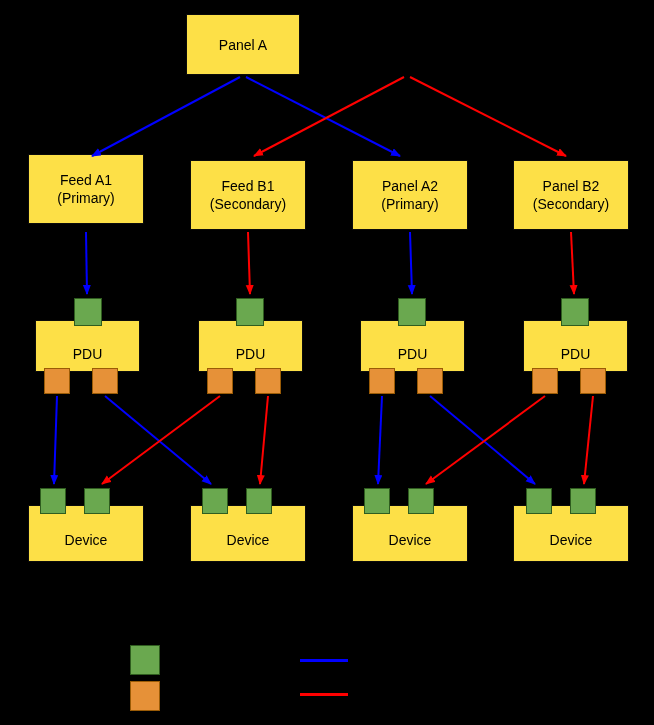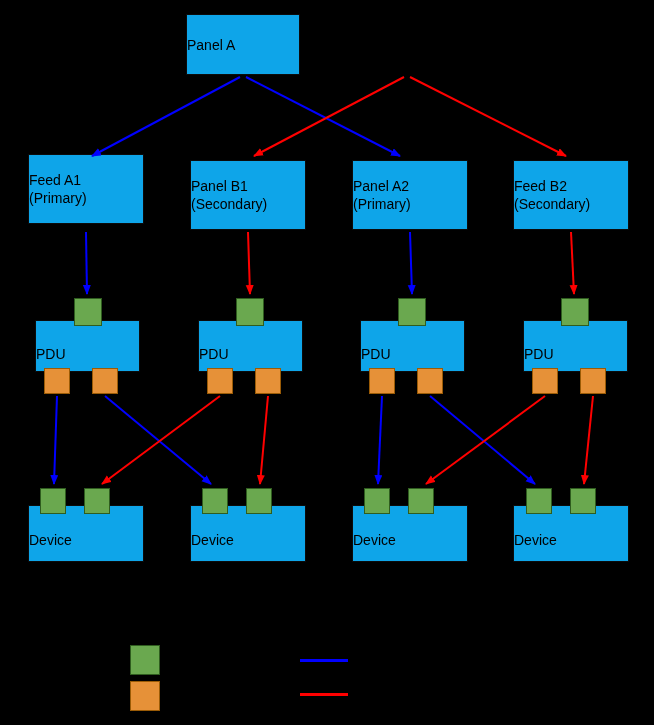--- a/index.html
+++ b/index.html
@@ -1,22 +1,22 @@
 <!DOCTYPE html>
 <html><head>
 <meta charset="utf-8">
 <style>
   html,body{margin:0;padding:0;background:#000;}
   .diagram{
     position:relative;width:654px;height:725px;background:#000000;
     font-family:"Liberation Sans",sans-serif;overflow:hidden;
   }
   .node{
-    position:absolute;background:#0ea5e9;border:1px solid #0b0b0b;
-    display:flex;flex-direction:column;align-items:flex-start;justify-content:center;
+    position:absolute;background:#fde047;border:1px solid #0b0b0b;
+    display:flex;flex-direction:column;align-items:center;justify-content:center;
     color:#000;font-size:14px;line-height:18px;text-align:center;box-sizing:border-box;
     z-index:2;
   }
   .port{position:absolute;box-sizing:border-box;z-index:3;}
   .port.in{background:#6aa84f;border:1.5px solid #2f5d1f;}
   .port.out{background:#e69138;border:1.5px solid #9a5b06;}
   svg.connections{position:absolute;left:0;top:0;z-index:4;pointer-events:none;}
   .legend-swatch{position:absolute;width:30px;height:30px;box-sizing:border-box;z-index:2;}
   .legend-swatch.green{background:#6aa84f;border:1.5px solid #2f5d1f;}
   .legend-swatch.orange{background:#e69138;border:1.5px solid #9a5b06;}
@@ -31,29 +31,29 @@
 
   <div class="node" style="left:186px;top:14px;width:114px;height:61px">
     <span>Panel A</span>
   </div>
 
   <div class="node" style="left:28px;top:154px;width:116px;height:70px">
     <span>Feed A1</span>
     <span>(Primary)</span>
   </div>
   <div class="node" style="left:190px;top:160px;width:116px;height:70px">
-    <span>Panel B1</span>
+    <span>Feed B1</span>
     <span>(Secondary)</span>
   </div>
   <div class="node" style="left:352px;top:160px;width:116px;height:70px">
     <span>Panel A2</span>
     <span>(Primary)</span>
   </div>
   <div class="node" style="left:513px;top:160px;width:116px;height:70px">
-    <span>Feed B2</span>
+    <span>Panel B2</span>
     <span>(Secondary)</span>
   </div>
 
   <div class="node" style="left:35px;top:320px;width:105px;height:52px;justify-content:flex-end;padding-bottom:8px">
     <span>PDU</span>
   </div>
   <div class="node" style="left:198px;top:320px;width:105px;height:52px;justify-content:flex-end;padding-bottom:8px">
     <span>PDU</span>
   </div>
   <div class="node" style="left:360px;top:320px;width:105px;height:52px;justify-content:flex-end;padding-bottom:8px">

